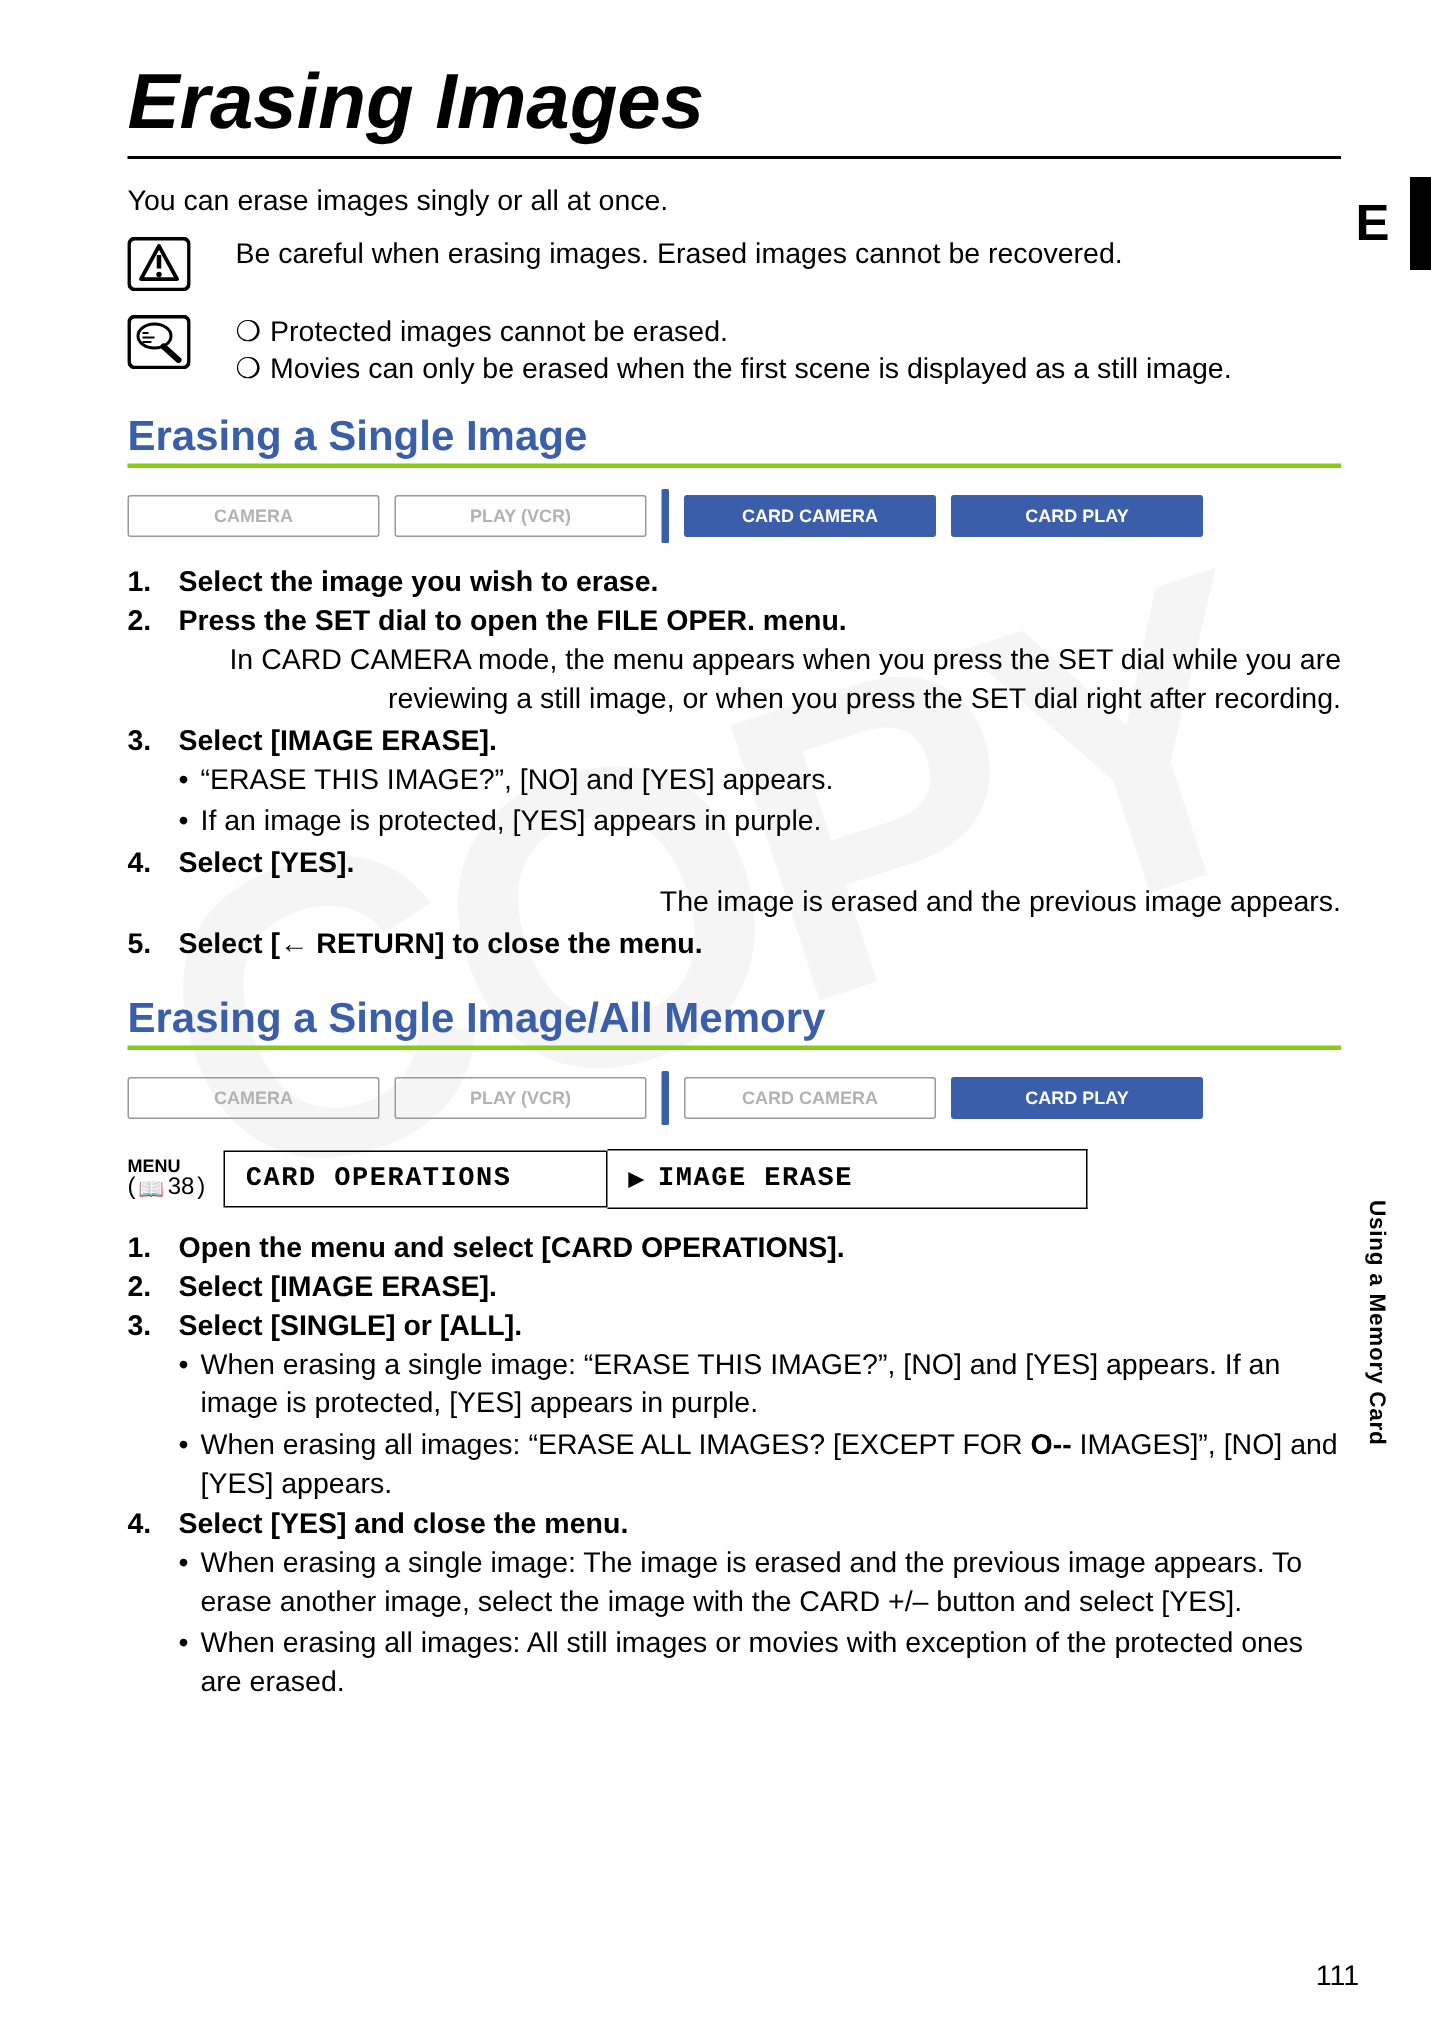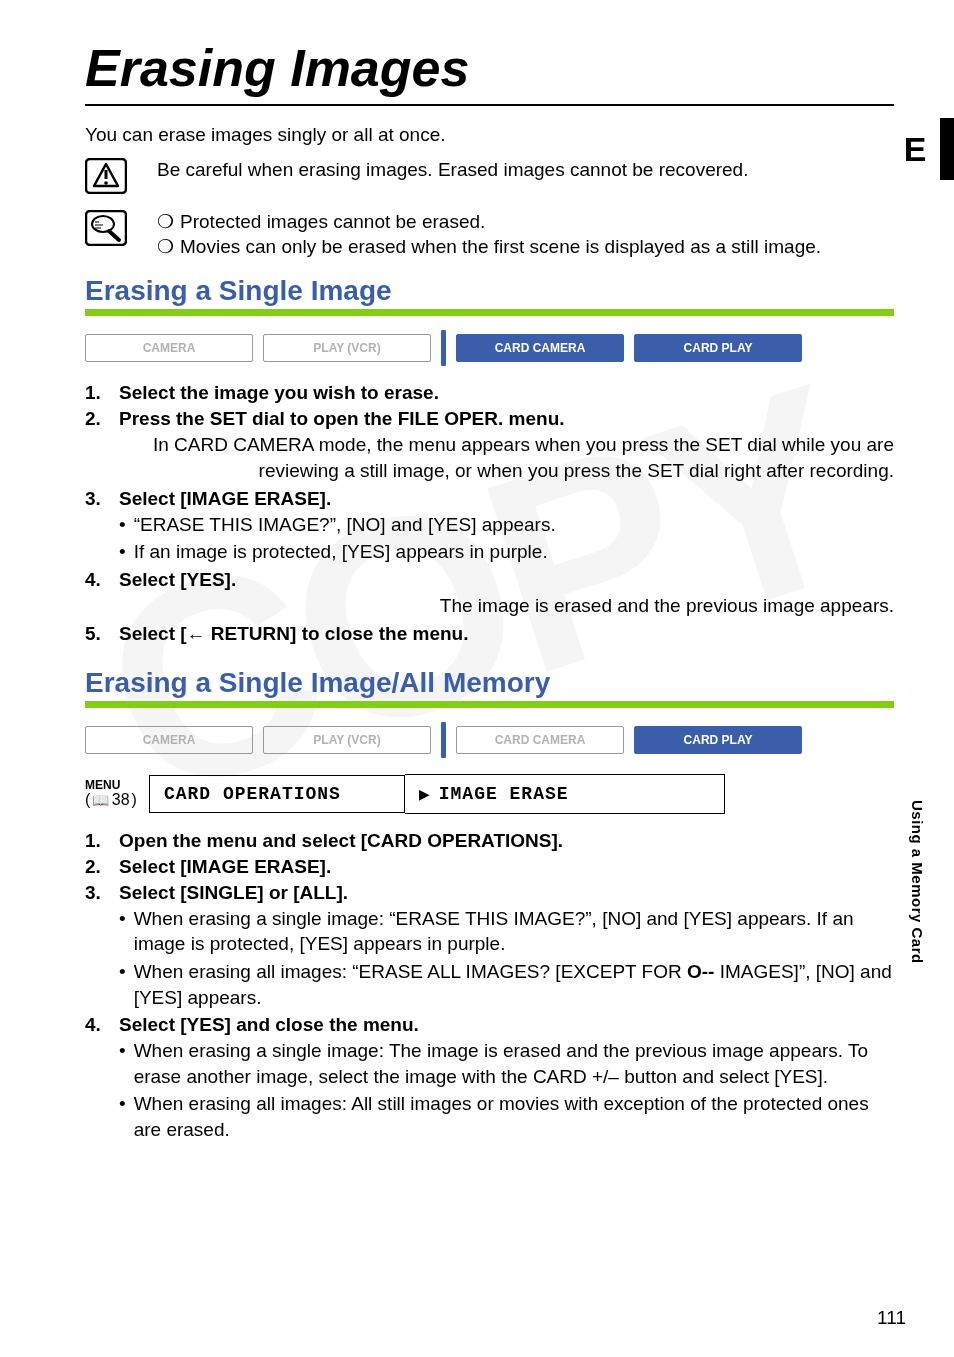--- a/index.html
+++ b/index.html
@@ -51,21 +51,21 @@
     height: 36px;
   }
   .icon-warn svg, .icon-note svg { width: 42px; height: 36px; }
   .note-text { font-size: 19px; flex: 1; line-height: 1.3; }
   .bullet-line { display: flex; gap: 6px; }
   .bullet-mark { flex: 0 0 auto; }
   .section-head {
     font-size: 28px;
     font-weight: 700;
     color: #3b5eab;
-    border-bottom: 7px solid #84cc16;
+    border-bottom: 3px solid #84cc16;
     padding-bottom: 2px;
     margin-top: 10px;
     margin-bottom: 14px;
   }
   .mode-row {
     display: flex;
     align-items: center;
     gap: 10px;
     margin-bottom: 16px;
   }

